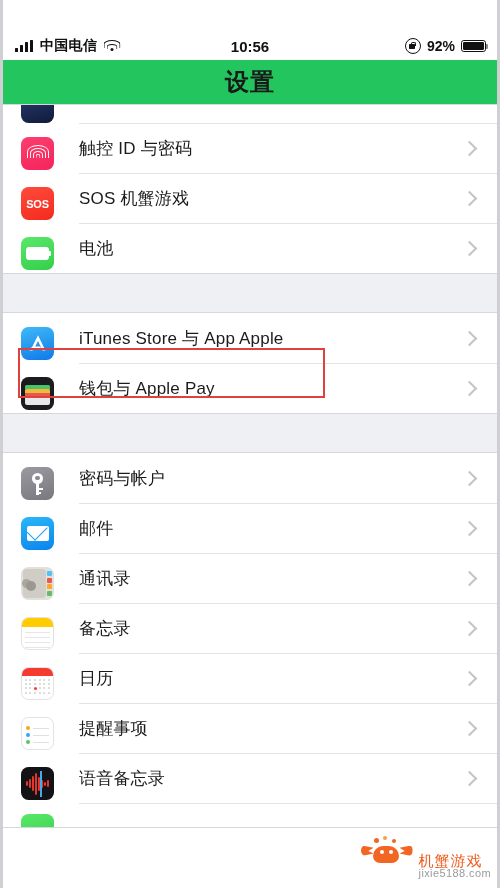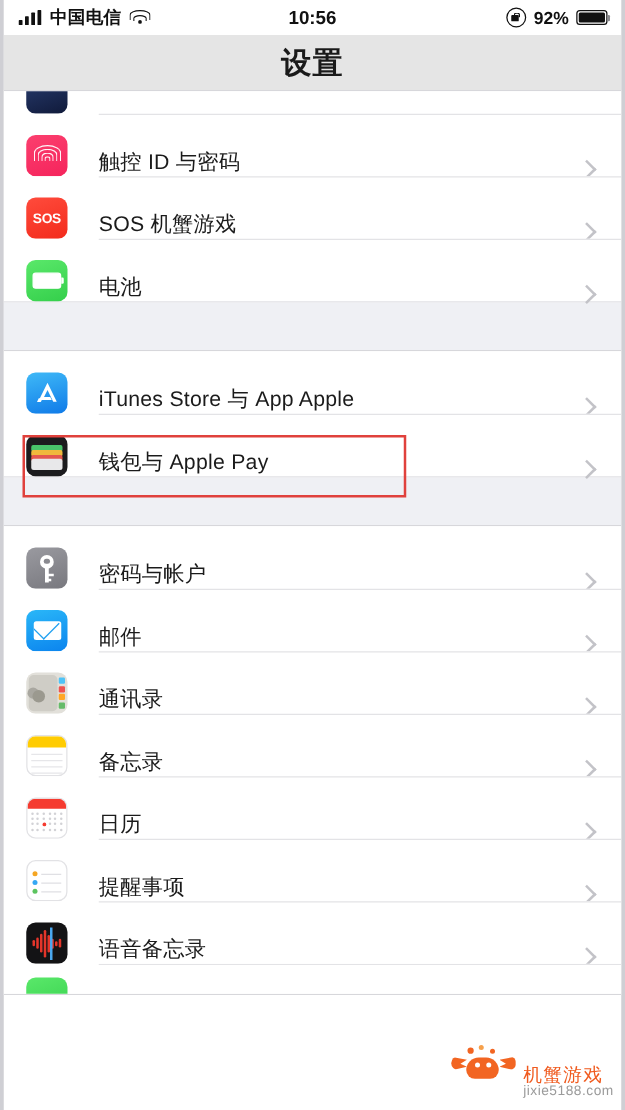--- a/index.html
+++ b/index.html
@@ -14,21 +14,21 @@
     background:#ffffff;
     box-sizing:border-box;
     border-left:3px solid #cfcfd4;
     border-right:3px solid #cfcfd4;
     overflow:hidden;
   }
 
   
   .statusbar{
     position:relative;height:28px;background:#ffffff;
-    display:flex;align-items:center;
+    display:flex;align-items:center;margin-top:32px;
   }
   .sb-left{position:absolute;left:12px;display:flex;align-items:center;gap:7px;}
   .signal{display:flex;align-items:flex-end;gap:2px;height:12px;}
   .signal i{display:block;width:3px;background:#111;border-radius:.5px;}
   .signal i:nth-child(1){height:4px;}
   .signal i:nth-child(2){height:7px;}
   .signal i:nth-child(3){height:10px;}
   .signal i:nth-child(4){height:12px;}
   .carrier{font-size:14px;color:#111;letter-spacing:.3px;font-weight:600;}
   .wifi{width:16px;height:12px;position:relative;}
@@ -40,29 +40,29 @@
   .sb-right{position:absolute;right:11px;display:flex;align-items:center;gap:6px;}
   .rotlock{width:14px;height:14px;border:1.4px solid #111;border-radius:50%;position:relative;}
   .rotlock:before{content:"";position:absolute;left:3.4px;top:5.2px;width:6px;height:4.4px;background:#111;border-radius:.7px;}
   .rotlock:after{content:"";position:absolute;left:4.6px;top:2.6px;width:3.6px;height:3.4px;border:1.1px solid #111;border-bottom:none;border-radius:2px 2px 0 0;}
   .batt-pct{font-size:14px;font-weight:600;color:#111;}
   .batt{width:25px;height:12px;border:1.3px solid #111;border-radius:2.8px;padding:1.3px;box-sizing:border-box;position:relative;}
   .batt-fill{height:100%;background:#111;border-radius:1.2px;}
   .batt:after{content:"";position:absolute;right:-3.2px;top:3.3px;width:2px;height:4.6px;background:#8a8a8e;border-radius:0 1px 1px 0;}
 
   
-  .navbar{height:44px;background:#e5e5e5;display:flex;align-items:center;justify-content:center;}
+  .navbar{height:44px;background:#22c55e;display:flex;align-items:center;justify-content:center;}
   .navtitle{font-size:24px;font-weight:700;color:#1a1a1a;letter-spacing:1px;}
 
   
   .list{background:#ffffff;}
   .group{background:#ffffff;border-top:1px solid #d7d7db;border-bottom:1px solid #d7d7db;}
   .gap{height:38px;background:#eff0f4;}
   .row{
-    position:relative;height:50px;display:flex;align-items:flex-end;
+    position:relative;height:50px;display:flex;align-items:center;
     padding-left:18px;box-sizing:border-box;background:#fff;
   }
   .row + .row:before{
     content:"";position:absolute;left:76px;right:0;top:0;height:1px;background:#e3e3e6;
   }
   .row.partial{height:18px;align-items:flex-end;overflow:hidden;}
   .row.partial-bottom{height:24px;align-items:flex-start;overflow:hidden;}
   .icon{width:33px;height:33px;border-radius:7.5px;flex:none;position:relative;overflow:hidden;margin-top:11px;}
   .label{font-size:17px;color:#1b1b1b;margin-left:25px;letter-spacing:.2px;white-space:nowrap;}
   .chev{position:absolute;right:22px;width:9px;height:9px;border-right:2px solid #c3c3c8;border-top:2px solid #c3c3c8;transform:rotate(45deg);}

